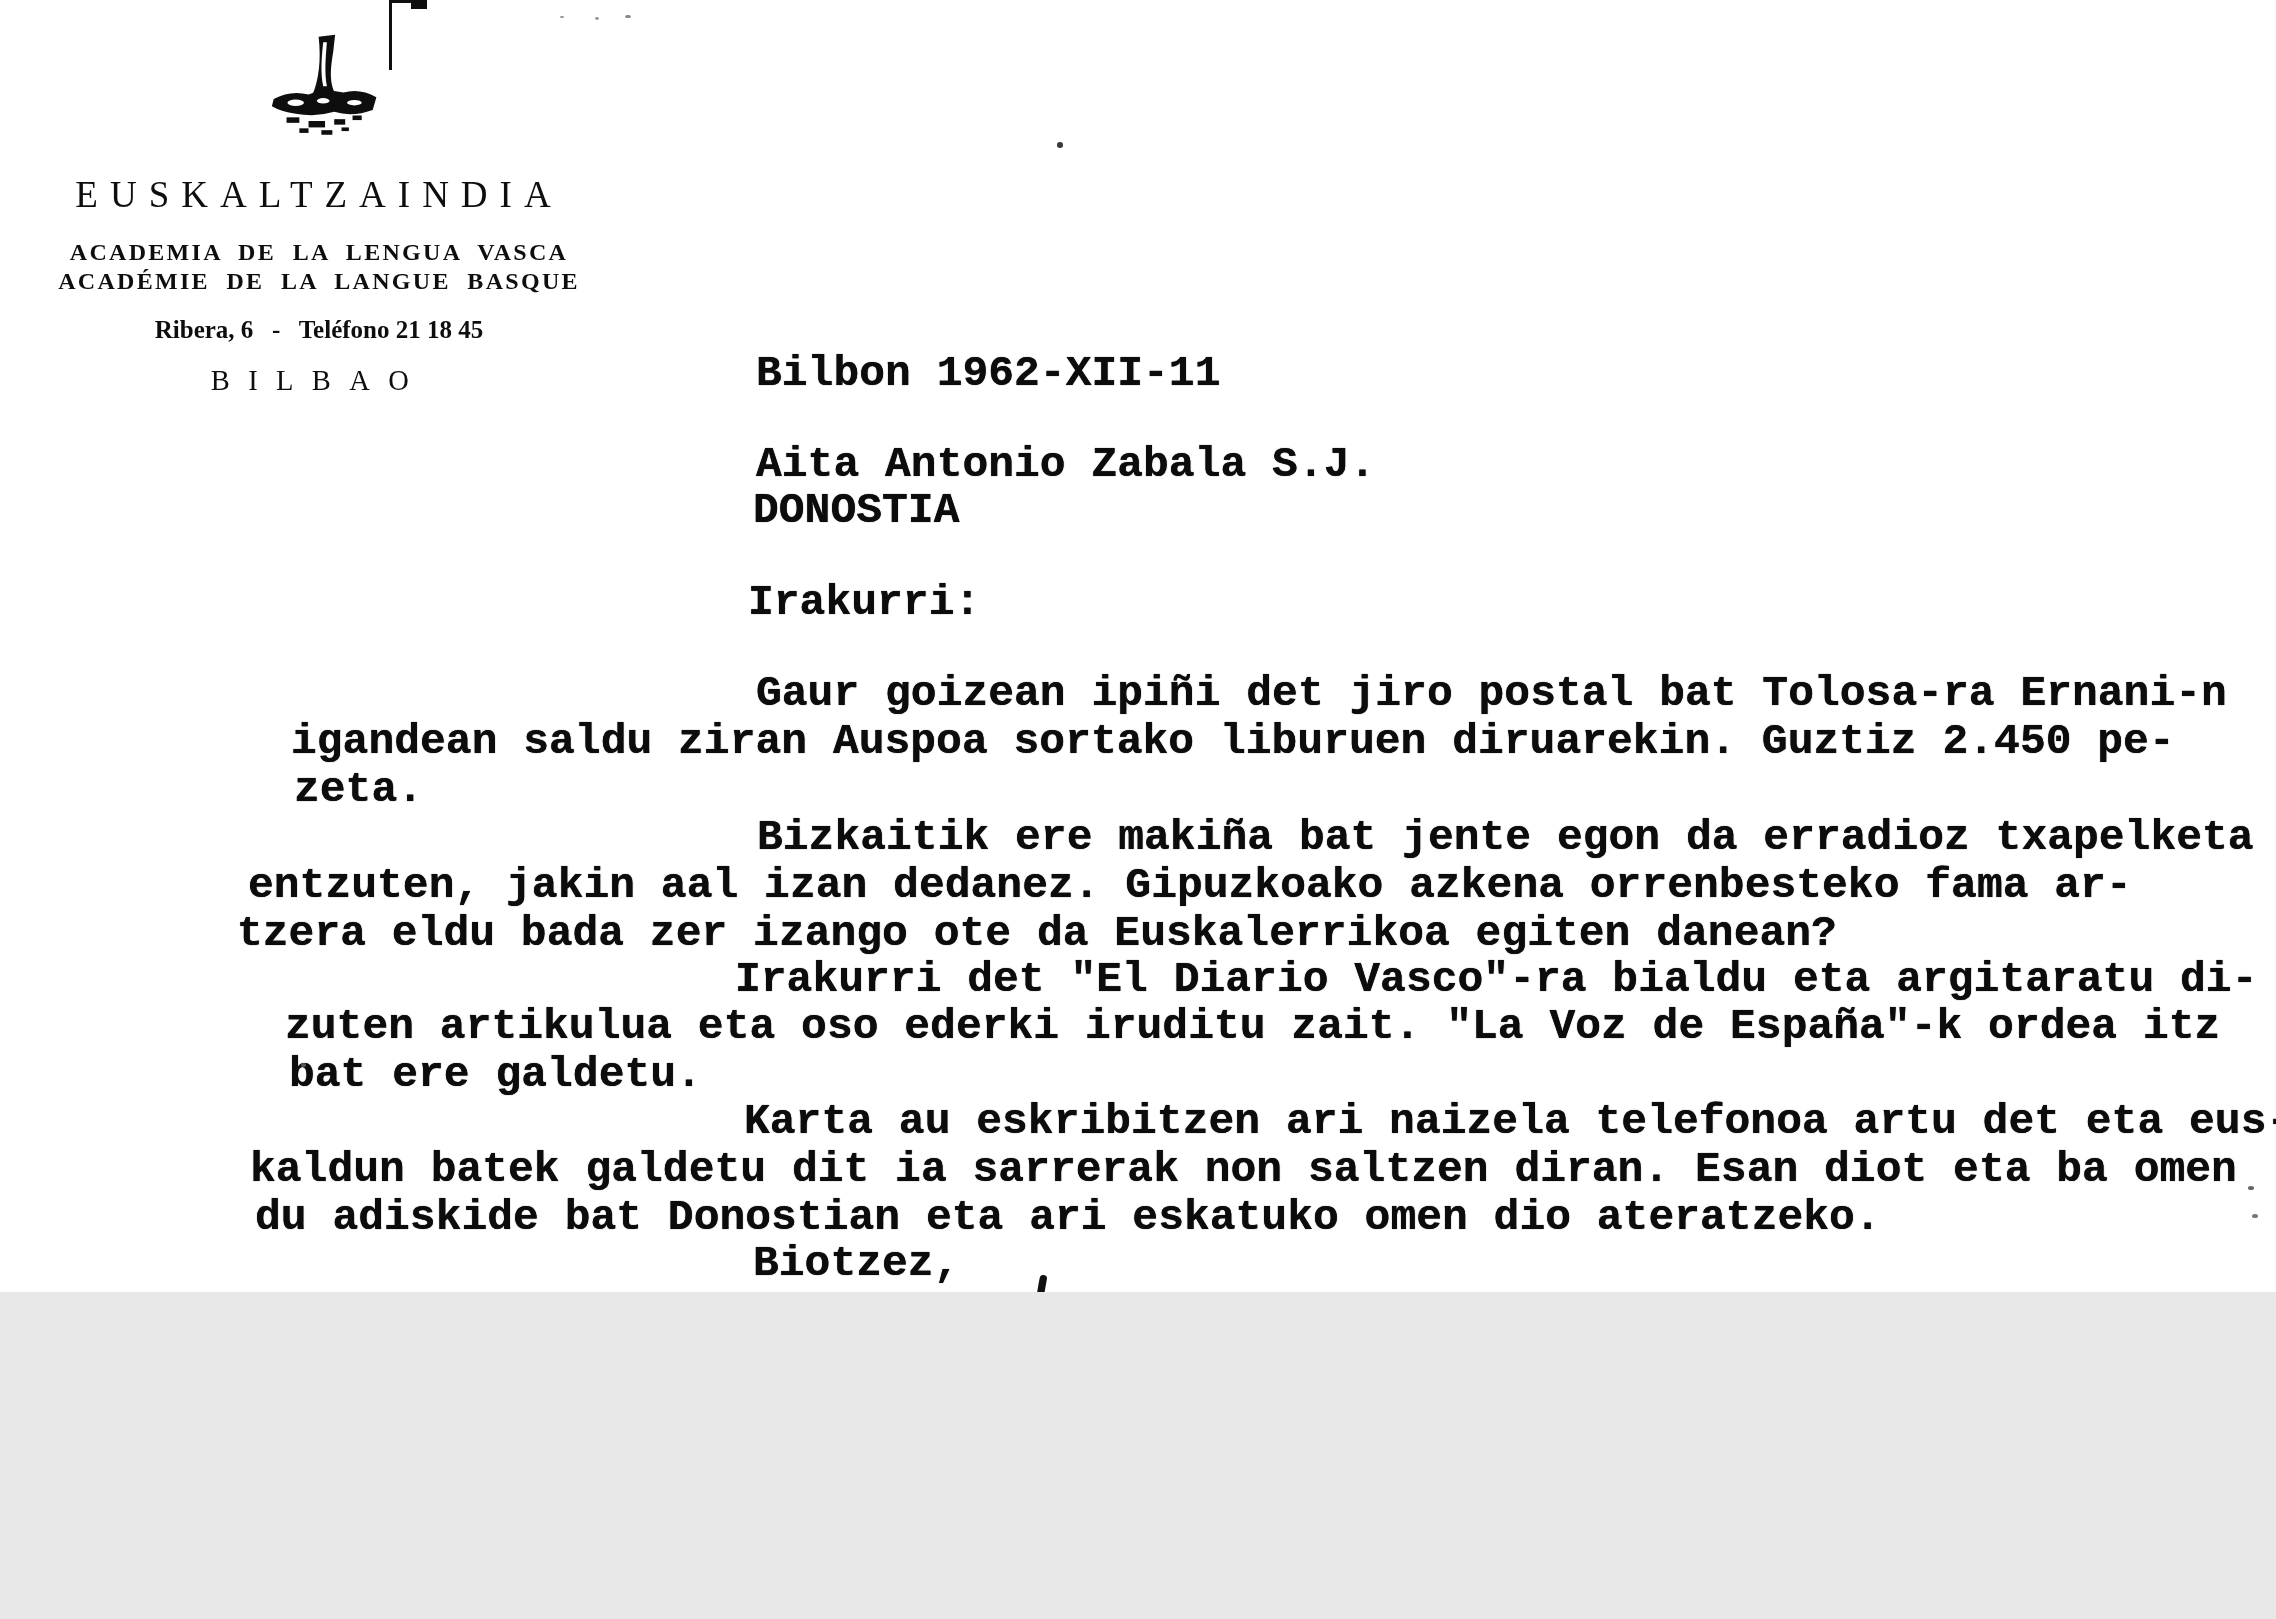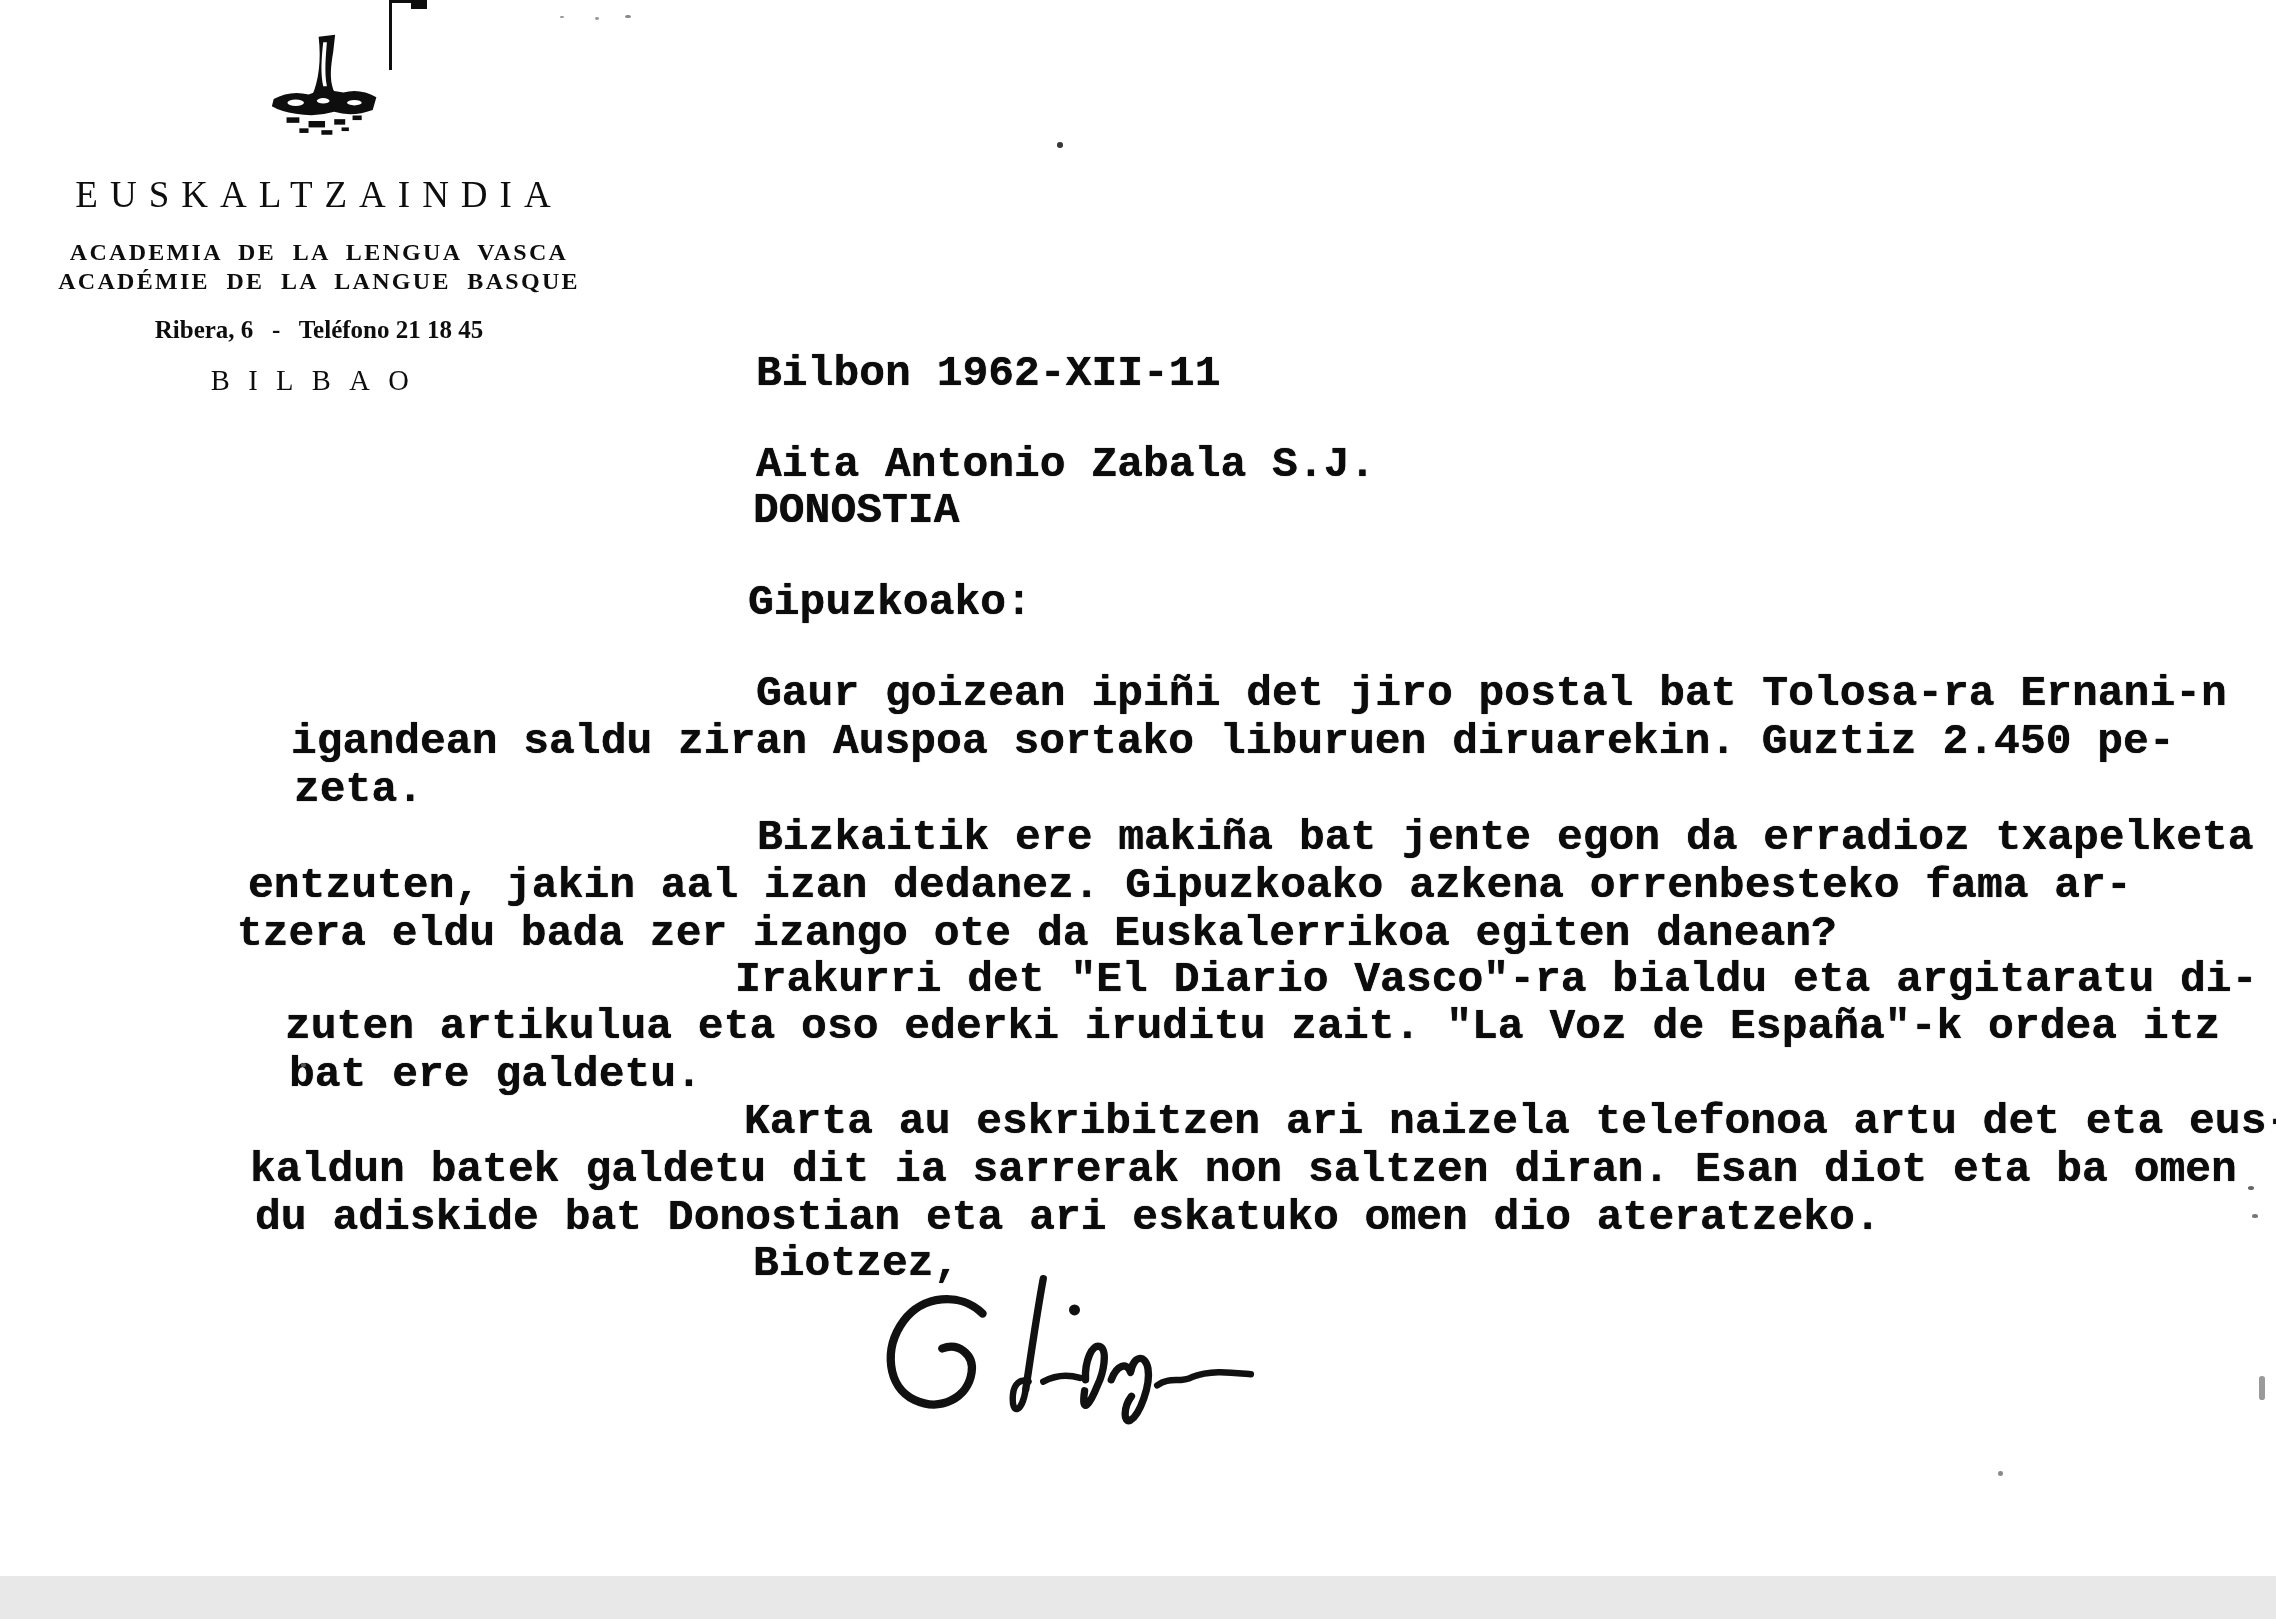--- a/index.html
+++ b/index.html
@@ -1,18 +1,18 @@
 <!DOCTYPE html>
 <html style="font-size:14.7px"><head>
 <meta charset="utf-8">
 <style>
   html,body{margin:0;padding:0;background:#e8e8e8;}
   .page{
     position:relative;
-    width:2277px;height:1576px;
+    width:2277px;height:1292px;
     background:#ffffff;
     overflow:hidden;
     font-family:"Liberation Serif", serif;
     color:#0e0e0e;
   }
   
   .lh-center{position:absolute;left:48px;width:542px;text-align:center;}
   .org-name{top:173px;font-size:37px;letter-spacing:12px;font-weight:400;}
   .sub-es{top:239px;font-size:24px;font-weight:bold;letter-spacing:2.3px;word-spacing:8.3px;}
   .sub-fr{top:268px;font-size:24px;font-weight:bold;letter-spacing:2.3px;word-spacing:8.3px;}
@@ -99,21 +99,21 @@
 
   <div class="lh-center org-name">EUSKALTZAINDIA</div>
   <div class="lh-center sub-es">ACADEMIA DE LA LENGUA VASCA</div>
   <div class="lh-center sub-fr">ACADÉMIE DE LA LANGUE BASQUE</div>
   <div class="lh-center addr">Ribera, 6   -   Teléfono 21 18 45</div>
   <div class="lh-center city">BILBAO</div>
 
   <div class="tw l-date">Bilbon 1962-XII-11</div>
   <div class="tw l-rec0">Aita Antonio Zabala S.J.</div>
   <div class="tw l-rec1">DONOSTIA</div>
-  <div class="tw l-sal">Gipuzkoako:</div>
+  <div class="tw l-sal">Irakurri:</div>
 
   <div class="tw bl0">Gaur goizean ipiñi det jiro postal bat Tolosa-ra Ernani-n</div>
   <div class="tw bl1">igandean saldu ziran Auspoa sortako liburuen diruarekin. Guztiz 2.450 pe-</div>
   <div class="tw bl2">zeta.</div>
   <div class="tw bl4">entzuten, jakin aal izan dedanez. Gipuzkoako azkena orrenbesteko fama ar-</div>
   <div class="tw bl3">Bizkaitik ere makiña bat jente egon da erradioz txapelketa</div>
   <div class="tw bl5">tzera eldu bada zer izango ote da Euskalerrikoa egiten danean?</div>
   <div class="tw bl6">Irakurri det "El Diario Vasco"-ra bialdu eta argitaratu di-</div>
   <div class="tw bl7">zuten artikulua eta oso ederki iruditu zait. "La Voz de España"-k ordea itz</div>
   <div class="tw bl8">bat ere galdetu.</div>

